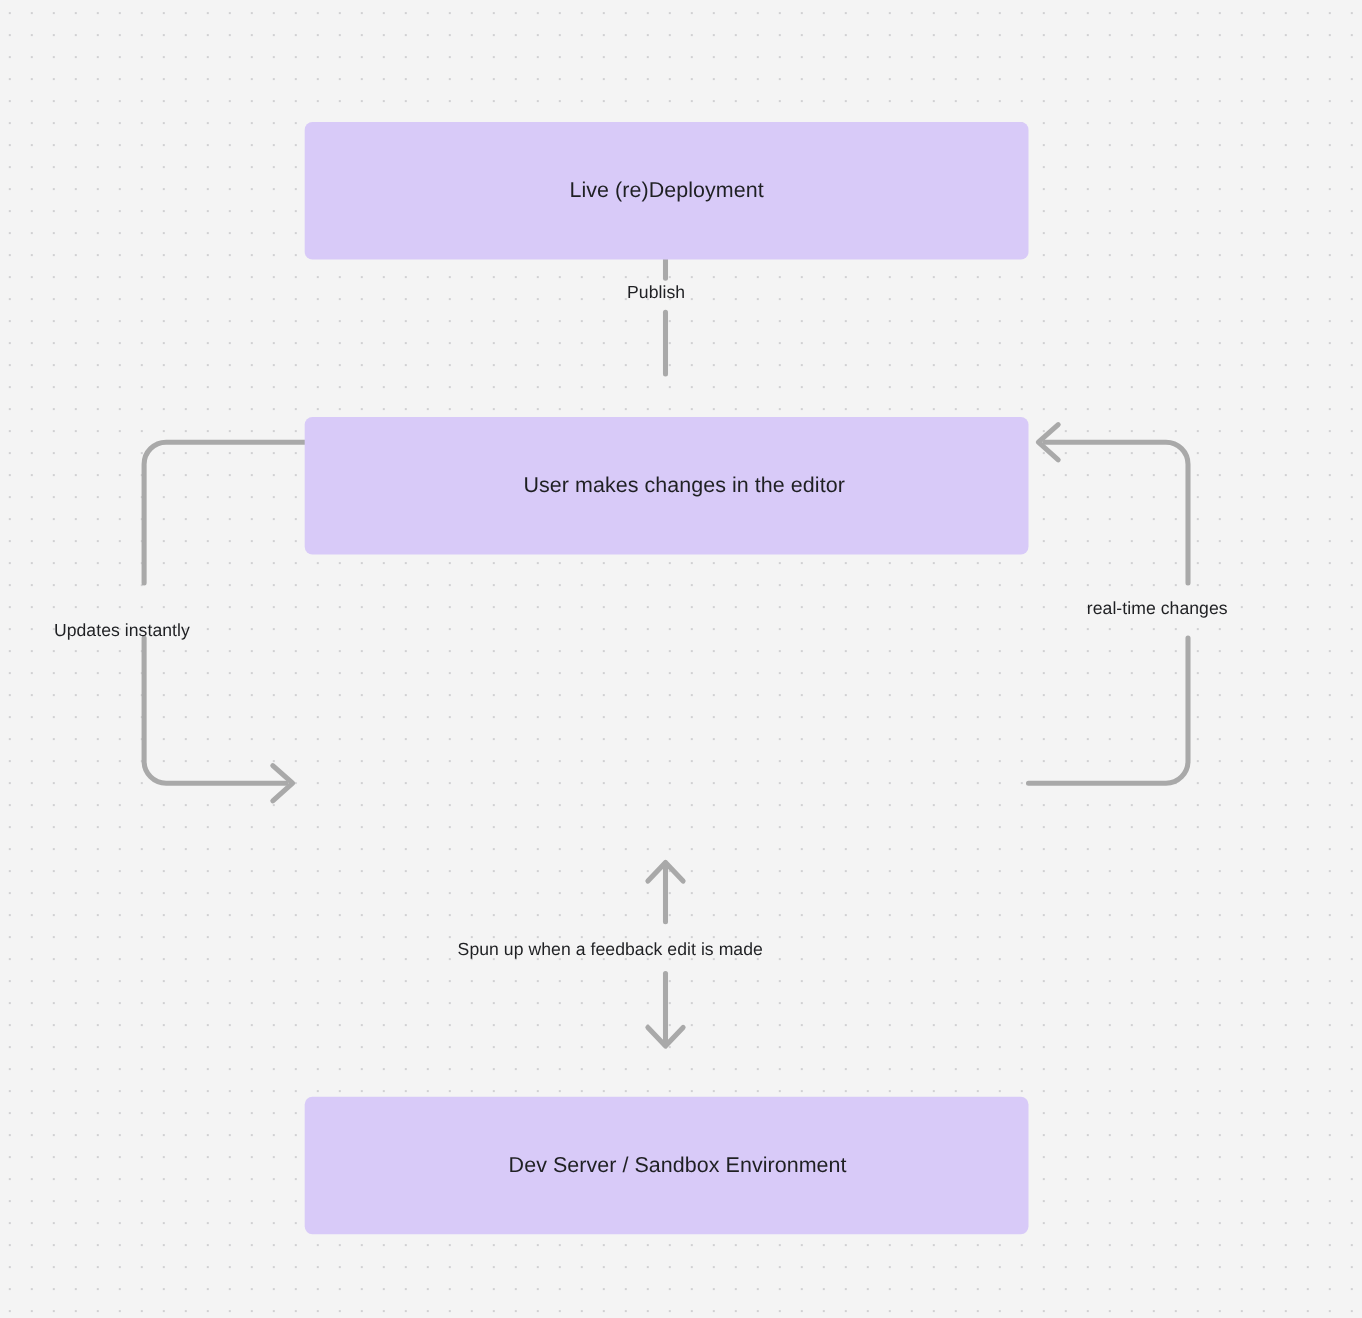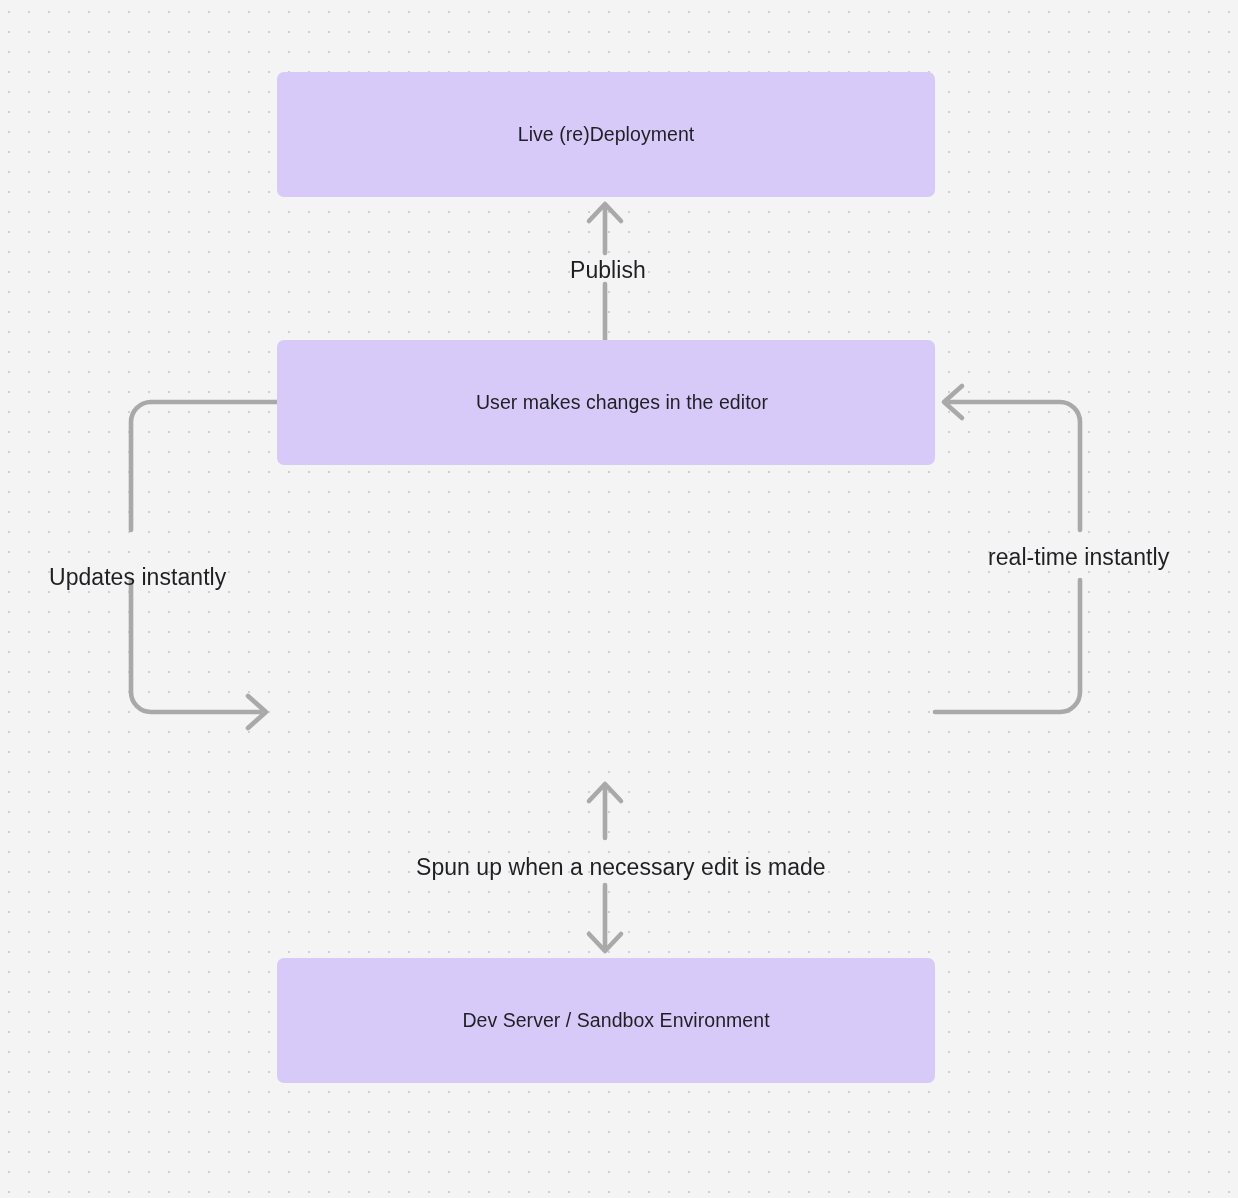--- a/index.html
+++ b/index.html
@@ -42,40 +42,41 @@
     position: absolute;
     left: 277px;
     width: 658px;
     height: 125px;
     background: #d8caf8;
     border-radius: 7px;
     display: flex;
     align-items: center;
     justify-content: center;
     z-index: 5;
+    margin-top: 39px;
   }
 
   .node-label {
     font-size: 19.5px;
     line-height: 1.25;
     color: #1f2023;
     letter-spacing: 0.05px;
     text-align: center;
     white-space: nowrap;
   }
 
   #node-deploy  { top: 72px;  }
   #node-editor  { top: 340px; padding-left: 32px; }
   #node-preview { top: 649px; }
   #node-devsrv  { top: 958px; padding-left: 20px; }
 
   
   .edge-label {
     position: absolute;
-    font-size: 23px;
+    font-size: 16px;
     line-height: 1;
     color: #1f2023;
     white-space: nowrap;
     letter-spacing: 0.05px;
     z-index: 6;
     text-align: center;
   }
 
   #label-publish   { left: 570px; top: 259px; }
   #label-updates   { left: 49px;  top: 546px; margin-top: 20px; }
@@ -128,17 +129,17 @@
 
 
   <div class="node" id="node-devsrv">
     <span class="node-label">Dev Server / Sandbox Environment</span>
   </div>
 
   <div class="edge-label" id="label-publish">Publish</div>
 
   <div class="edge-label" id="label-updates">Updates instantly</div>
 
-  <div class="edge-label" id="label-feedback">real-time instantly</div>
+  <div class="edge-label" id="label-feedback">real-time changes</div>
 
-  <div class="edge-label" id="label-spunup">Spun up when a necessary edit is made</div>
+  <div class="edge-label" id="label-spunup">Spun up when a feedback edit is made</div>
 
 </div>
 
 </body></html>

